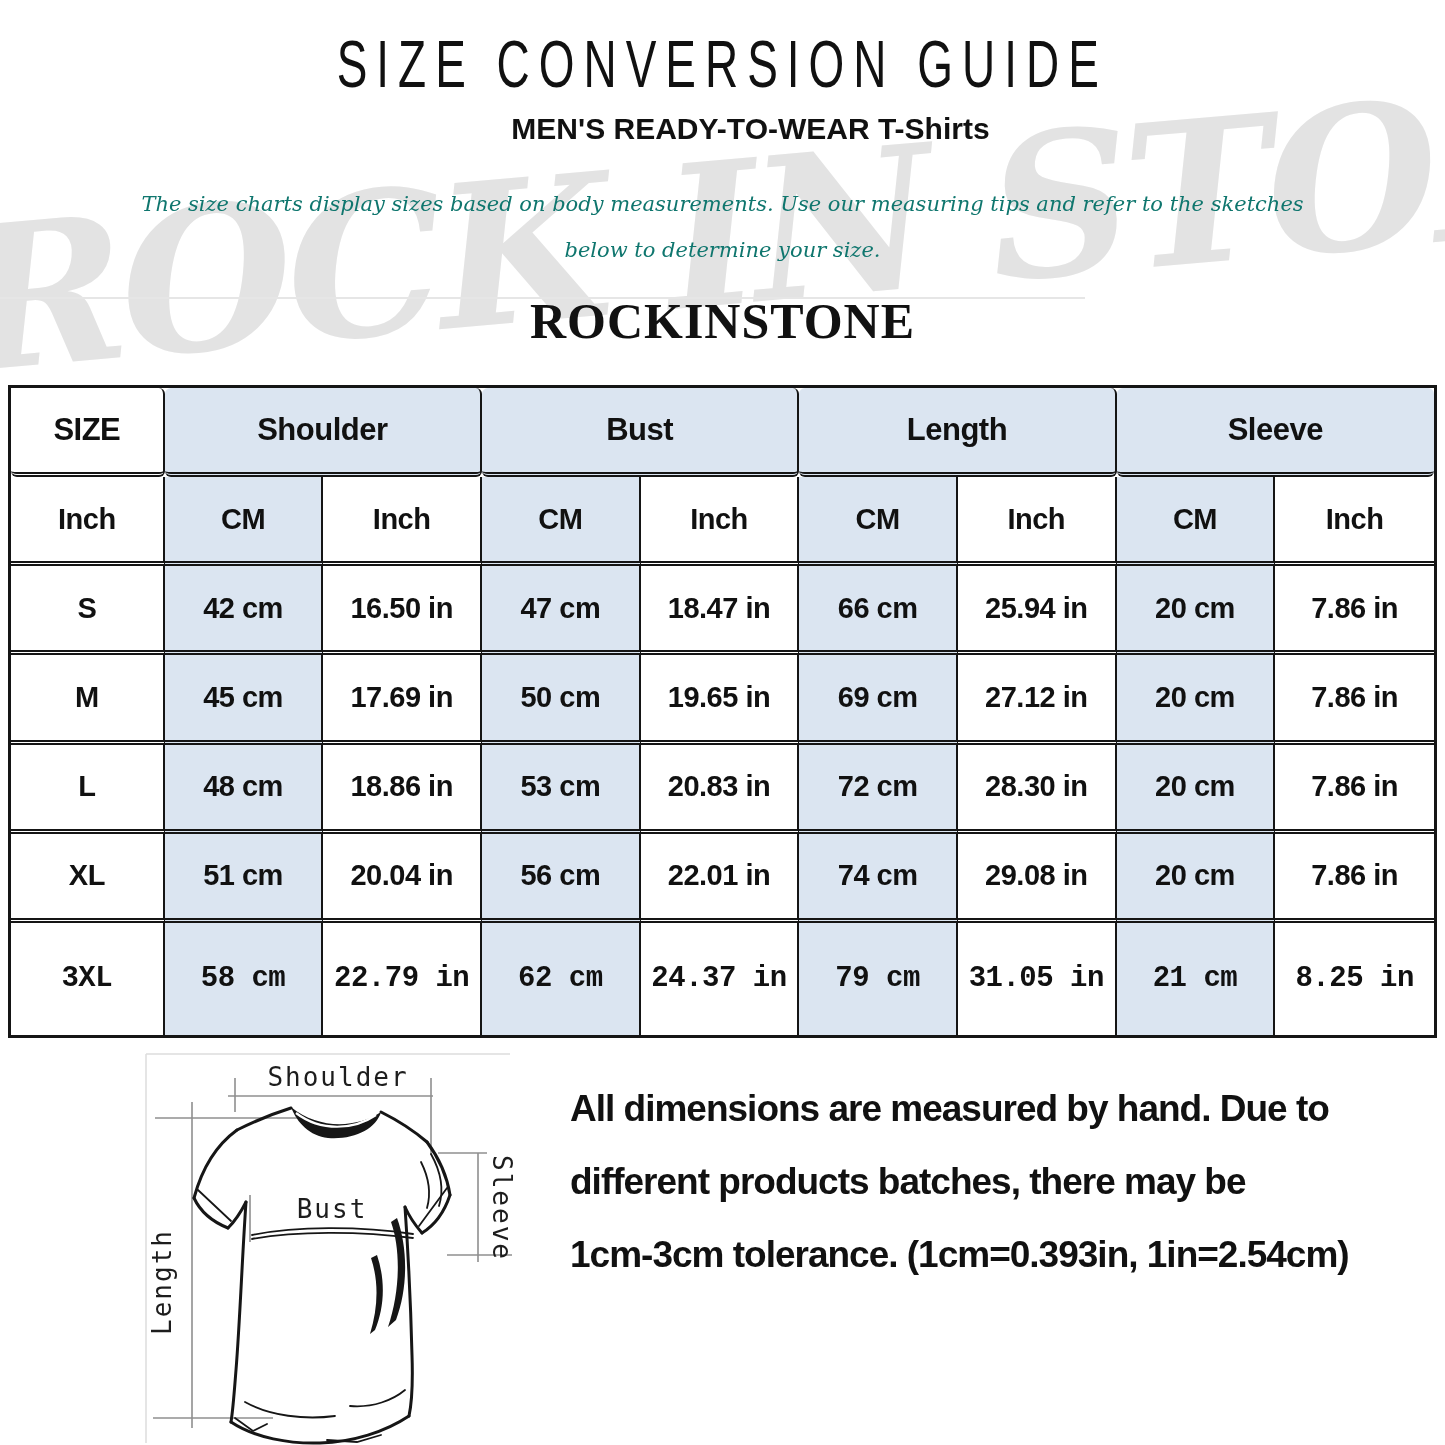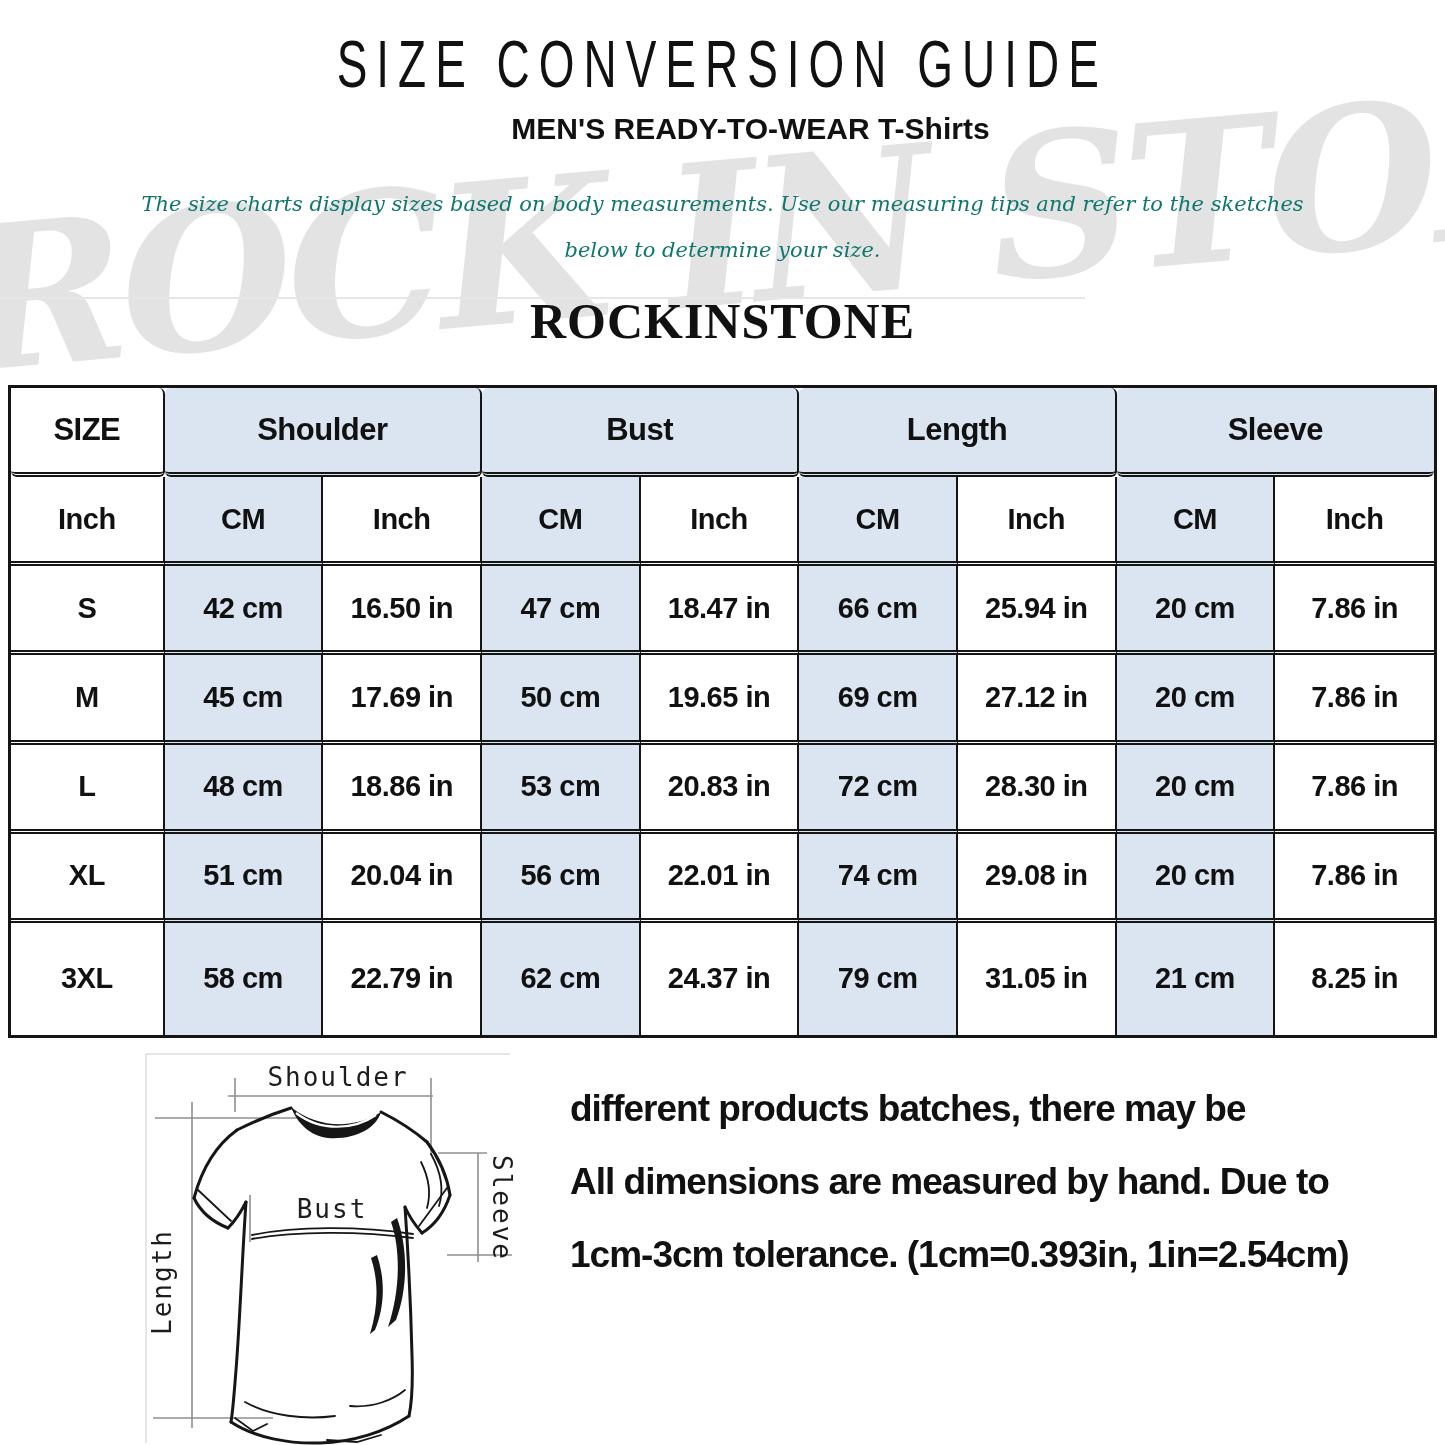--- a/index.html
+++ b/index.html
@@ -156,21 +156,21 @@
         <td>XL</td>
         <td class="hl">51 cm</td>
         <td>20.04 in</td>
         <td class="hl">56 cm</td>
         <td>22.01 in</td>
         <td class="hl">74 cm</td>
         <td>29.08 in</td>
         <td class="hl">20 cm</td>
         <td>7.86 in</td>
       </tr>
-      <tr style="height:102px;">
+      <tr style="height:102px;font-family:Liberation Mono, monospace;">
         <td>3XL</td>
         <td class="hl">58 cm</td>
         <td>22.79 in</td>
         <td class="hl">62 cm</td>
         <td>24.37 in</td>
         <td class="hl">79 cm</td>
         <td>31.05 in</td>
         <td class="hl">21 cm</td>
         <td>8.25 in</td>
       </tr>
@@ -222,18 +222,18 @@
     <path class="shirt-thin" d="M336,104 C346,122 349,140 344,156"></path>
     <path class="shirt-thin" d="M326,112 C334,128 336,144 332,158"></path>
 
     <text class="sketch-label" x="243" y="36" text-anchor="middle">Shoulder</text>
     <text class="sketch-label" x="237" y="168" text-anchor="middle">Bust</text>
     <text class="sketch-label" x="76" y="232" text-anchor="middle" transform="rotate(-90 76 232)">Length</text>
     <text class="sketch-label" x="398" y="158" text-anchor="middle" transform="rotate(90 398 158)">Sleeve</text>
   </svg>
 
   <div class="note">
+    <div class="note-line">All dimensions are measured by hand. Due to</div>
     <div class="note-line">different products batches, there may be</div>
-    <div class="note-line">All dimensions are measured by hand. Due to</div>
     <div class="note-line">1cm-3cm tolerance. (1cm=0.393in, 1in=2.54cm)</div>
   </div>
 
 </div>
 
 </body></html>

